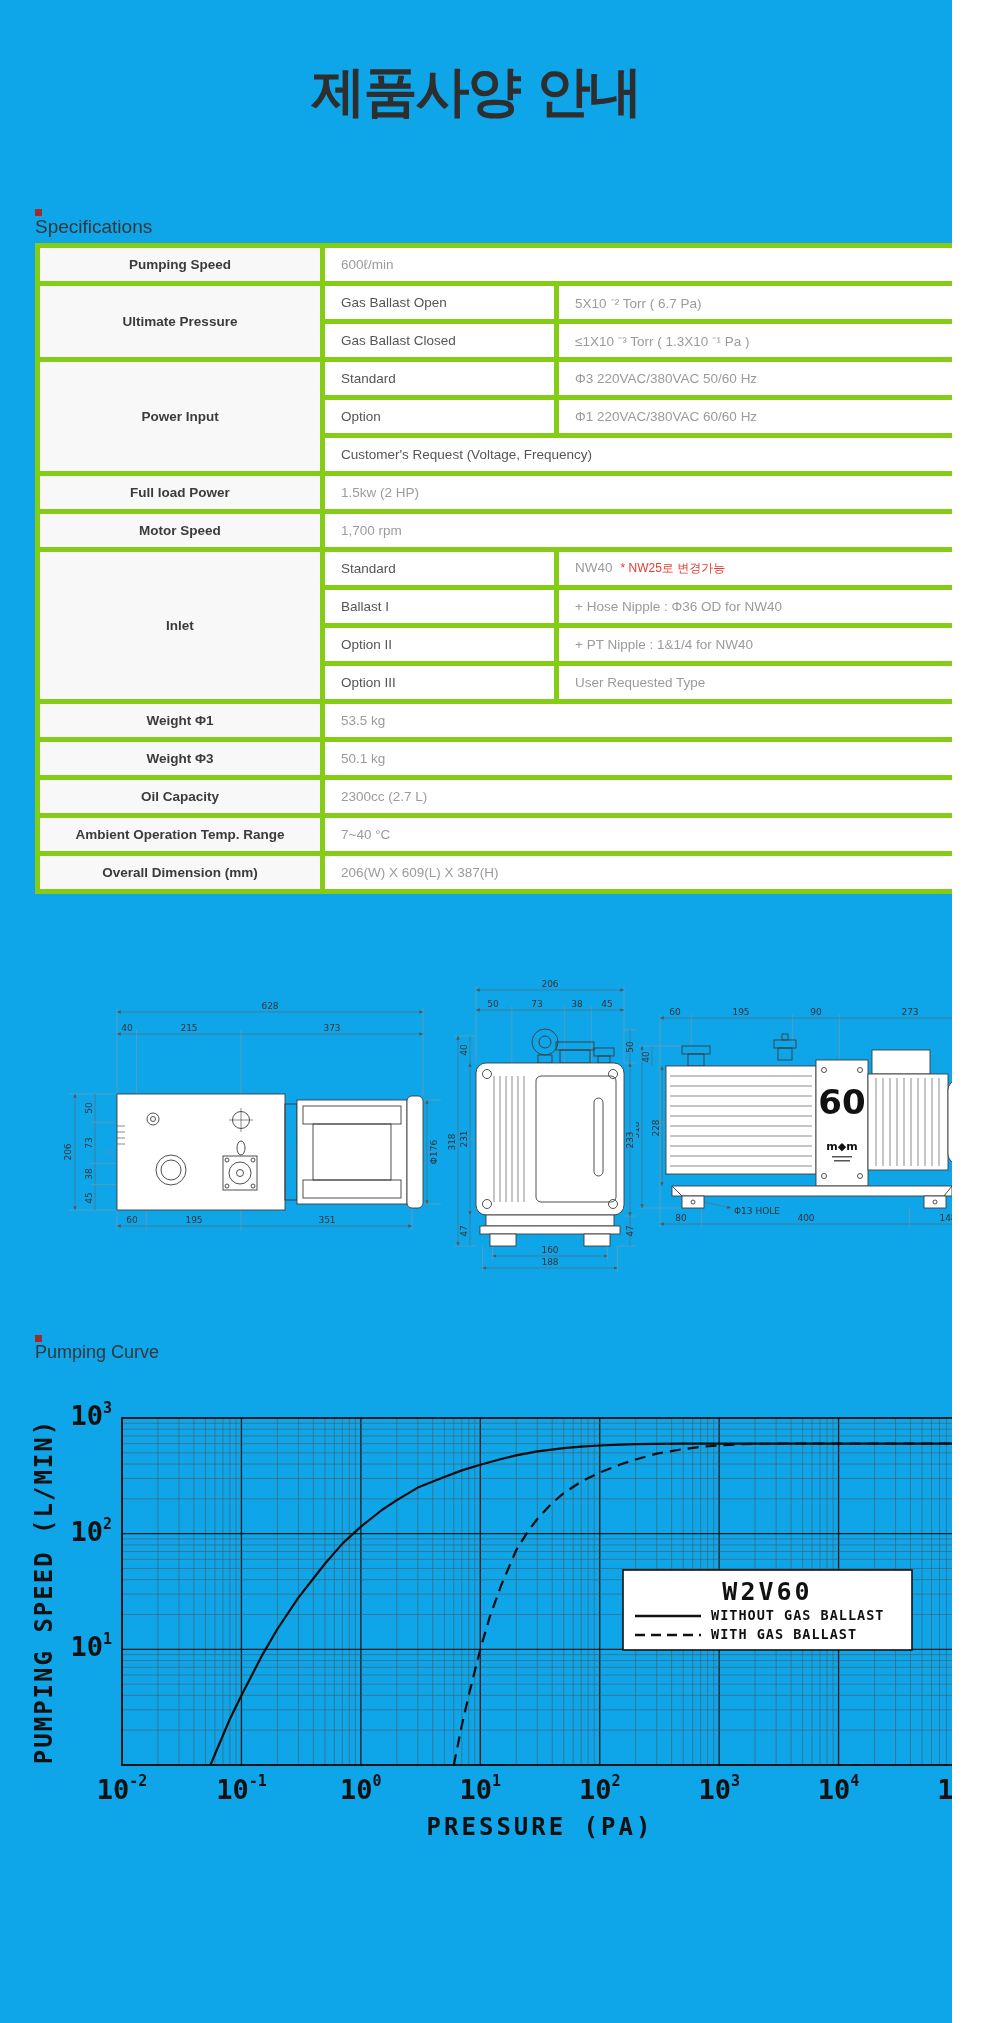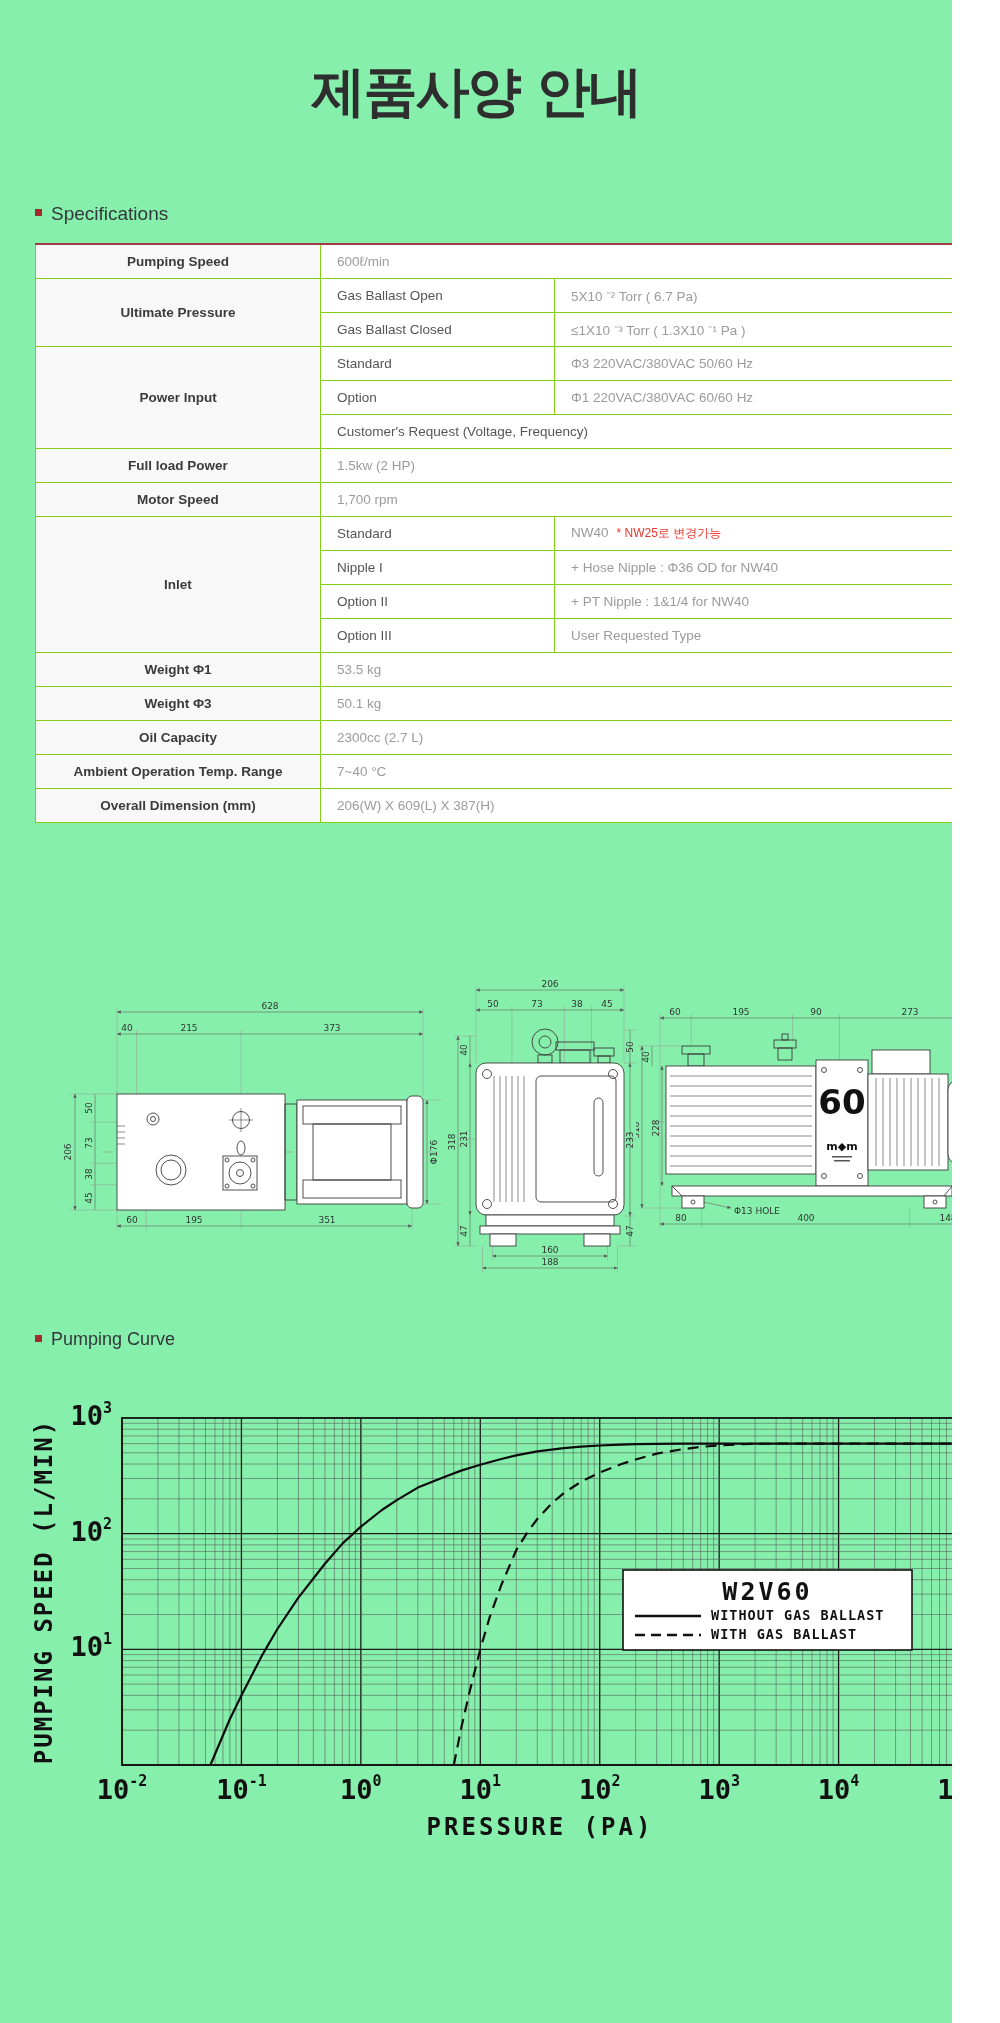--- a/index.html
+++ b/index.html
@@ -1,30 +1,30 @@
 <!DOCTYPE html>
 <html><head>
 <meta charset="utf-8">
 <style>
   html,body{margin:0;padding:0;background:#fff;}
-  .page{position:relative;width:952px;height:2023px;background:#86efac;overflow:hidden;
+  .page{position:relative;width:952px;height:2023px;background:#0ea5e9;overflow:hidden;
         font-family:"Liberation Sans",sans-serif;color:#333;}
   
   .page-title{position:absolute;top:56px;left:0;width:100%;text-align:center;
 fontsize:54px;font-size:54px;font-weight:900;color:#2e2e2e;letter-spacing:-2px;
     font-family:"DejaVu Sans",sans-serif;}
   
-  .section-head{position:absolute;display:flex;align-items:flex-start;color:#33373c;}
+  .section-head{position:absolute;display:flex;align-items:flex-start;color:#33373c;flex-direction:column;}
   .section-head .bullet{width:7px;height:7px;background:#a22b2e;margin:6px 9px 0 0;flex:none;}
   #spec-head{top:203px;left:35px;font-size:19px;}
   #curve-head{top:1329px;left:35px;font-size:18px;}
   
   #spec-table{position:absolute;top:243px;left:35px;width:930px;border-collapse:collapse;
     border-top:2px solid #9e3e44;font-size:13.5px;table-layout:fixed;}
-  #spec-table td{border:1px solid #84cc16;height:33px;padding:0 0 0 16px;overflow:hidden;white-space:nowrap;}
+  #spec-table td{border:5px solid #84cc16;height:33px;padding:0 0 0 16px;overflow:hidden;white-space:nowrap;}
   #spec-table td.lbl{background:#f8f8f8;color:#3b3b3b;font-weight:bold;text-align:center;padding:0 4px;}
   #spec-table td.sub{color:#555;background:#fff;margin-top:12px;}
   #spec-table td.val{color:#9b9b9b;background:#fff;}
   .note{color:#e8382f;font-size:12px;margin-left:8px;}
   
   .drawing{position:absolute;}
   #drawing-top-view{left:55px;top:998px;}
   #drawing-front-view{left:448px;top:978px;}
   #drawing-side-view{left:636px;top:1002px;}
   .drawing .dim{stroke:#666;stroke-width:0.6;fill:none;}
@@ -93,21 +93,21 @@
       <td class="val" colspan="2">1,700 rpm</td>
     </tr>
     <tr>
       <td class="lbl" rowspan="4">Inlet</td>
       <td class="sub">Standard</td>
       <td class="val">
         <span>NW40</span><span class="note">* NW25로 변경가능</span>
       </td>
     </tr>
     <tr>
-      <td class="sub">Nipple I</td>
+      <td class="sub">Ballast I</td>
       <td class="val">+ Hose Nipple : Φ36 OD for NW40</td>
     </tr>
     <tr>
       <td class="sub">Option II</td>
       <td class="val">+ PT Nipple : 1&amp;1/4 for NW40</td>
     </tr>
     <tr>
       <td class="sub">Option III</td>
       <td class="val">User Requested Type</td>
     </tr>

